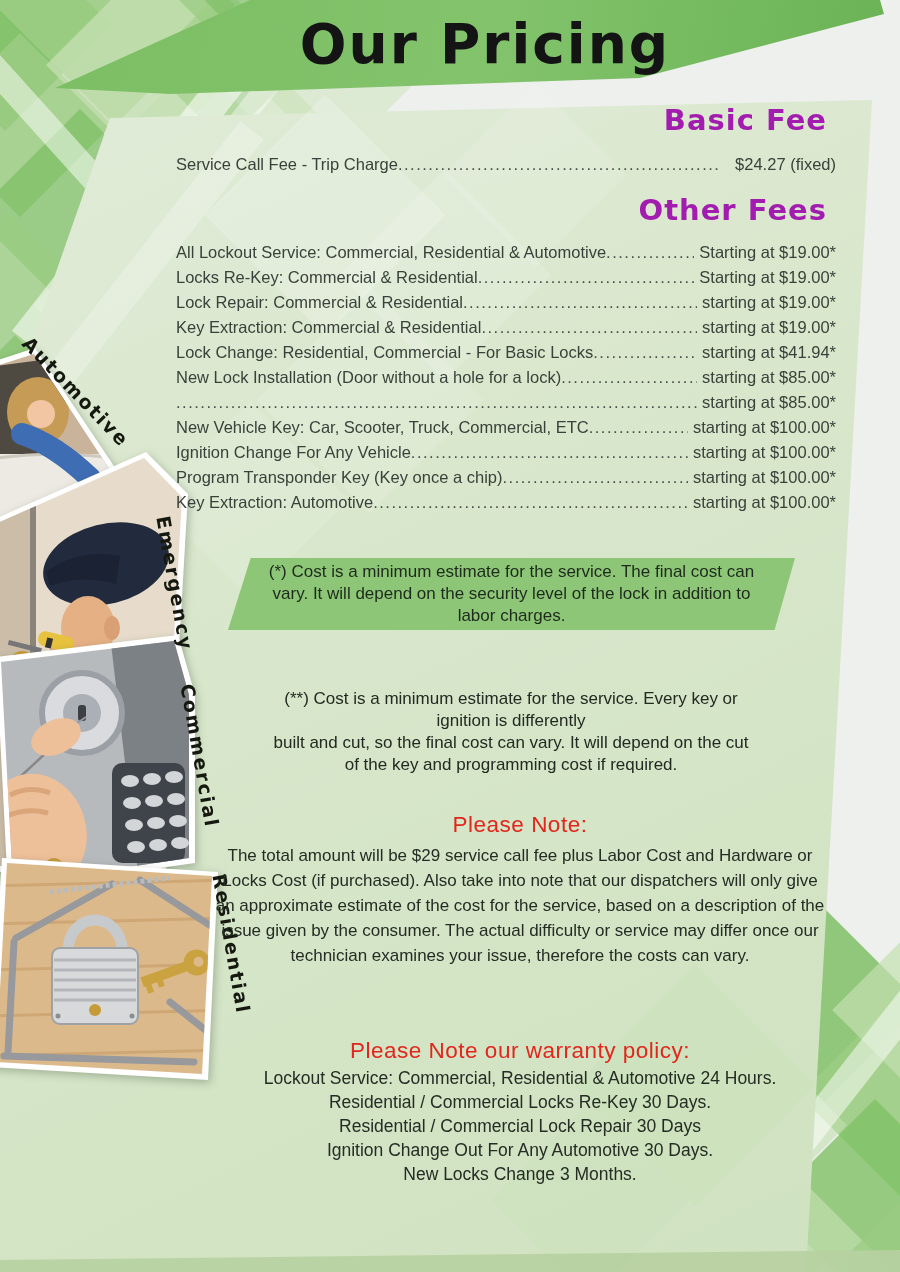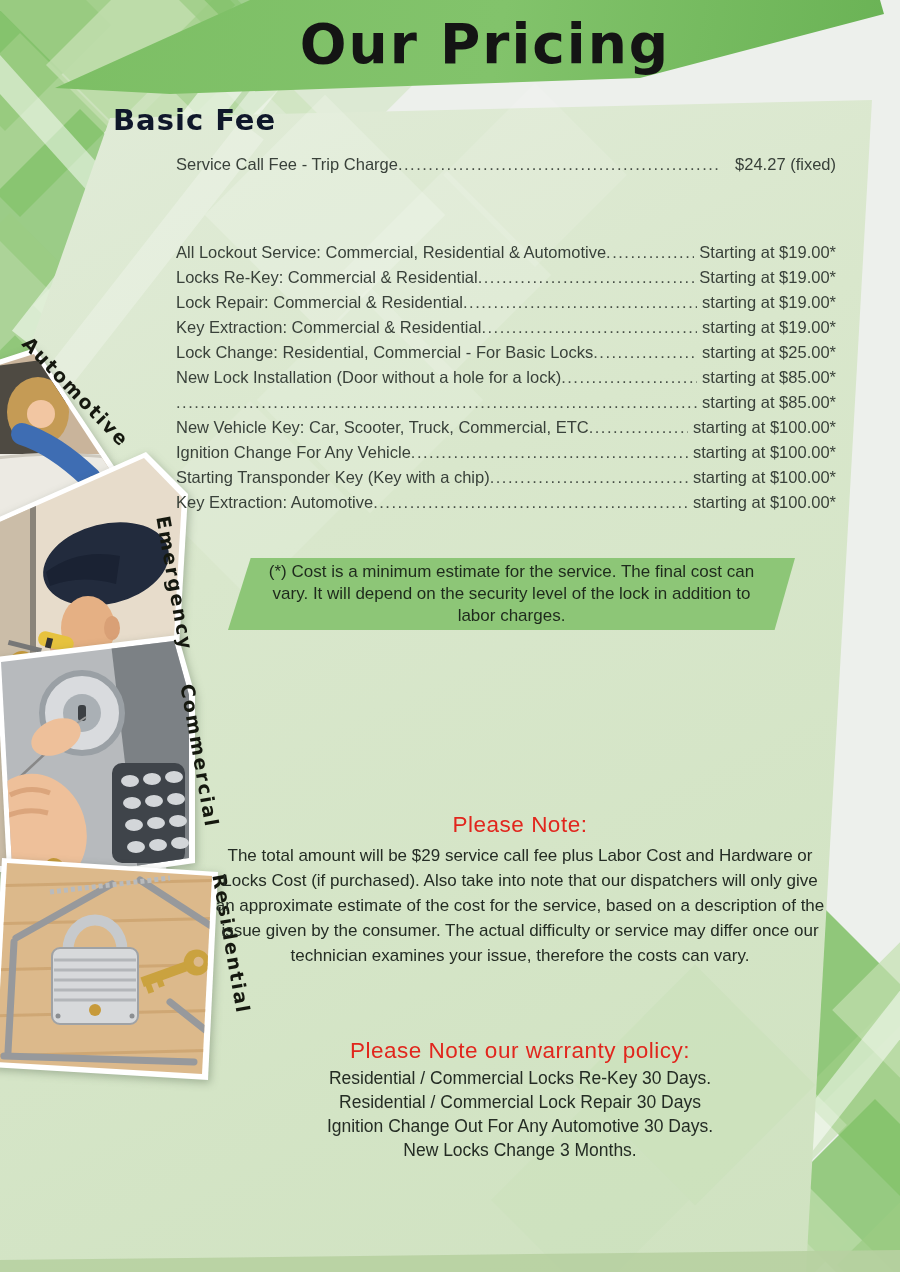--- a/index.html
+++ b/index.html
@@ -31,22 +31,22 @@
   .lbl-auto{left:34px;top:332px;transform:rotate(46deg);}
   .lbl-emer{left:174px;top:514px;transform:rotate(80deg);}
   .lbl-comm{left:198px;top:682px;transform:rotate(80deg);}
   .lbl-resi{left:230px;top:872px;transform:rotate(80deg);}
   .banner{position:absolute;left:0;top:0;width:900px;height:110px;z-index:9;
     background:linear-gradient(100deg,var(--banner-green) 0%,#82c36b 55%,var(--banner-fold) 100%);
     clip-path:polygon(250px 0,880px 0,884px 14px,640px 78px,170px 94px,55px 88px);}
   .banner-title{position:absolute;left:190px;top:12px;width:590px;text-align:center;
     font-family:"DejaVu Sans",sans-serif;font-weight:800;font-size:55px;letter-spacing:2px;color:#141414;}
   .content{position:absolute;inset:0;z-index:10;}
-  .sec-head{position:absolute;left:113px;width:720px;text-align:left;
-    font-family:"DejaVu Sans",sans-serif;font-weight:800;font-size:29px;letter-spacing:1px;color:#0f172a;}
+  .sec-head{position:absolute;left:107px;width:720px;text-align:right;
+    font-family:"DejaVu Sans",sans-serif;font-weight:800;font-size:29px;letter-spacing:1px;color:#a21caf;}
   .h-basic{top:103px;} .h-other{top:193px;}
   .fee-row{display:flex;align-items:baseline;height:25px;font-size:16.5px;color:var(--fee-ink);text-align:center;}
   .fee-label{white-space:nowrap;}
   .fee-dots{flex:1;overflow:hidden;white-space:nowrap;letter-spacing:1.5px;color:#474f46;}
   .fee-dots::after{content:"..........................................................................................................";}
   .fee-price{white-space:nowrap;padding-left:5px;}
   .row-basic{position:absolute;left:176px;top:155px;width:660px;}
   .row-basic .fee-price{padding-left:14px;}
   .fees{position:absolute;left:176px;top:243px;width:660px;}
   .note-box{position:absolute;left:228px;top:558px;width:567px;height:72px;z-index:10;
@@ -254,20 +254,21 @@
   <div class="content">
 
     <div class="sec-head h-basic">Basic Fee</div>
 
     <div class="fee-row row-basic">
       <span class="fee-label">Service Call Fee - Trip Charge</span>
       <span class="fee-dots"></span>
       <span class="fee-price">$24.27 (fixed)</span>
     </div>
 
+    <div class="sec-head h-other">Other Fees</div>
 
     <div class="fees">
       <div class="fee-row">
           <span class="fee-label">All Lockout Service: Commercial, Residential &amp; Automotive</span>
           <span class="fee-dots"></span>
           <span class="fee-price">Starting at $19.00*</span>
         </div>
       <div class="fee-row">
           <span class="fee-label">Locks Re-Key: Commercial &amp; Residential</span>
           <span class="fee-dots"></span>
@@ -279,21 +280,21 @@
           <span class="fee-price">starting at $19.00*</span>
         </div>
       <div class="fee-row">
           <span class="fee-label">Key Extraction: Commercial &amp; Residential</span>
           <span class="fee-dots"></span>
           <span class="fee-price">starting at $19.00*</span>
         </div>
       <div class="fee-row">
           <span class="fee-label">Lock Change: Residential, Commercial - For Basic Locks</span>
           <span class="fee-dots"></span>
-          <span class="fee-price">starting at $25.00*</span>
+          <span class="fee-price">starting at $41.94*</span>
         </div>
       <div class="fee-row">
           <span class="fee-label">New Lock Installation (Door without a hole for a lock)</span>
           <span class="fee-dots"></span>
           <span class="fee-price">starting at $85.00*</span>
         </div>
       <div class="fee-row">
           <span class="fee-dots"></span>
           <span class="fee-price">starting at $85.00*</span>
         </div>
@@ -301,41 +302,46 @@
           <span class="fee-label">New Vehicle Key: Car, Scooter, Truck, Commercial, ETC</span>
           <span class="fee-dots"></span>
           <span class="fee-price">starting at $100.00*</span>
         </div>
       <div class="fee-row">
           <span class="fee-label">Ignition Change For Any Vehicle</span>
           <span class="fee-dots"></span>
           <span class="fee-price">starting at $100.00*</span>
         </div>
       <div class="fee-row">
-          <span class="fee-label">Starting Transponder Key (Key with a chip)</span>
+          <span class="fee-label">Program Transponder Key (Key once a chip)</span>
           <span class="fee-dots"></span>
           <span class="fee-price">starting at $100.00*</span>
         </div>
       <div class="fee-row">
           <span class="fee-label">Key Extraction: Automotive</span>
           <span class="fee-dots"></span>
           <span class="fee-price">starting at $100.00*</span>
         </div>
     </div>
 
     <div class="note-box">
       <div class="note-box-text">(*) Cost is a minimum estimate for the service. The final cost can vary. It will depend on the security level of the lock in addition to labor charges.</div>
     </div>
 
+    <div class="note2">(**) Cost is a minimum estimate for the service. Every key or
+ignition is differently
+built and cut, so the final cost can vary. It will depend on the cut
+of the key and programming cost if required.</div>
 
     <div class="red-head pn-head">Please Note:</div>
     <div class="pn-body">The total amount will be $29 service call fee plus Labor Cost and Hardware or Locks Cost (if purchased). Also take into note that our dispatchers will only give an approximate estimate of the cost for the service, based on a description of the issue given by the consumer. The actual difficulty or service may differ once our technician examines your issue, therefore the costs can vary.</div>
 
     <div class="red-head w-head">Please Note our warranty policy:</div>
     <div class="w-lines">
+      <div>Lockout Service: Commercial, Residential &amp; Automotive 24 Hours.</div>
       <div>Residential / Commercial Locks Re-Key 30 Days.</div>
       <div>Residential / Commercial Lock Repair 30 Days</div>
       <div>Ignition Change Out For Any Automotive 30 Days.</div>
       <div>New Locks Change 3 Months.</div>
     </div>
 
   </div>
 </div>
 
 </body></html>

